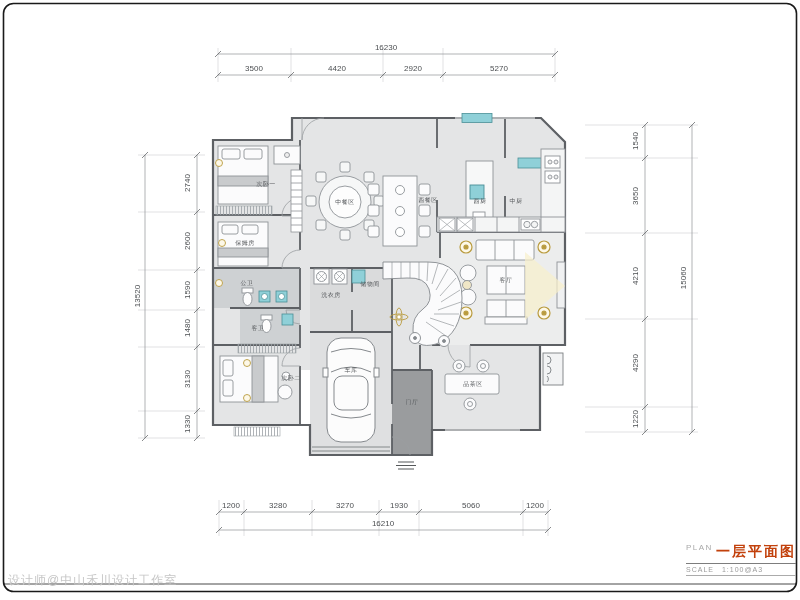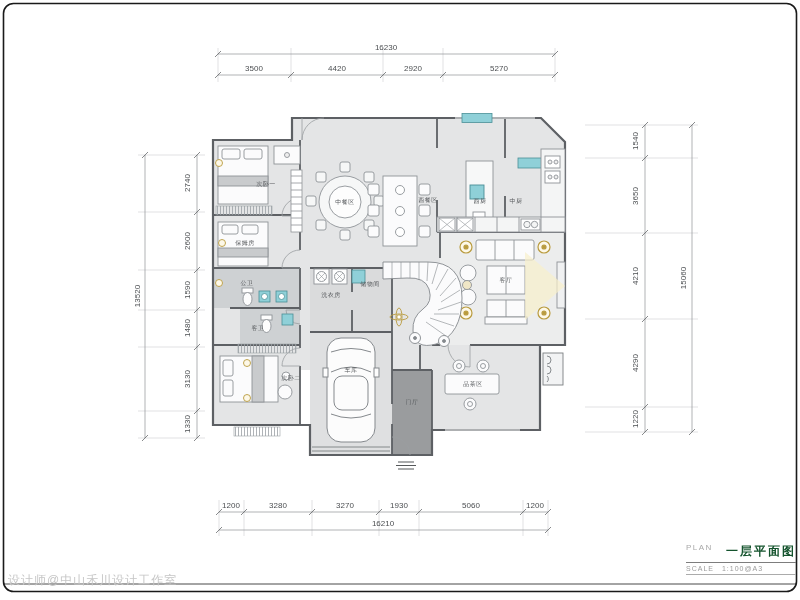--- a/index.html
+++ b/index.html
@@ -7,21 +7,21 @@
        font-family:"Liberation Sans","DejaVu Sans",sans-serif}
   .canvas{position:absolute;inset:0}
   svg{position:absolute;left:0;top:0}
   svg text{font-family:"Liberation Sans","DejaVu Sans",sans-serif}
   .dim-text{font-size:8px;fill:#4c4f52}
   .room-label{font-size:6px;fill:#585b5e;letter-spacing:.5px}
   .titleblock{position:absolute;left:686px;top:543px;width:110px}
   .tb-row1{display:flex;justify-content:space-between;align-items:flex-start;
            border-bottom:1.2px solid #7d7d7d;padding-bottom:2px}
   .tb-plan{font-size:8px;color:#a9a9a9;letter-spacing:1.5px}
-  .tb-title{font-size:12px;color:#14532d;letter-spacing:2px;font-weight:600}
+  .tb-title{font-size:14px;color:#c2410c;letter-spacing:2px;font-weight:600}
   .tb-row2{font-size:7px;color:#9b9b9b;border-bottom:1px solid #ababab;
            padding:2px 0;letter-spacing:1px;display:flex;gap:8px}
   .watermark{position:absolute;left:8px;top:572px;font-size:12px;color:#c6c6c6;
              filter:blur(.4px);letter-spacing:1px}
 </style>
 </head>
 <body>
 
 <div class="canvas">
 <svg width="800" height="600" viewBox="0 0 800 600">

